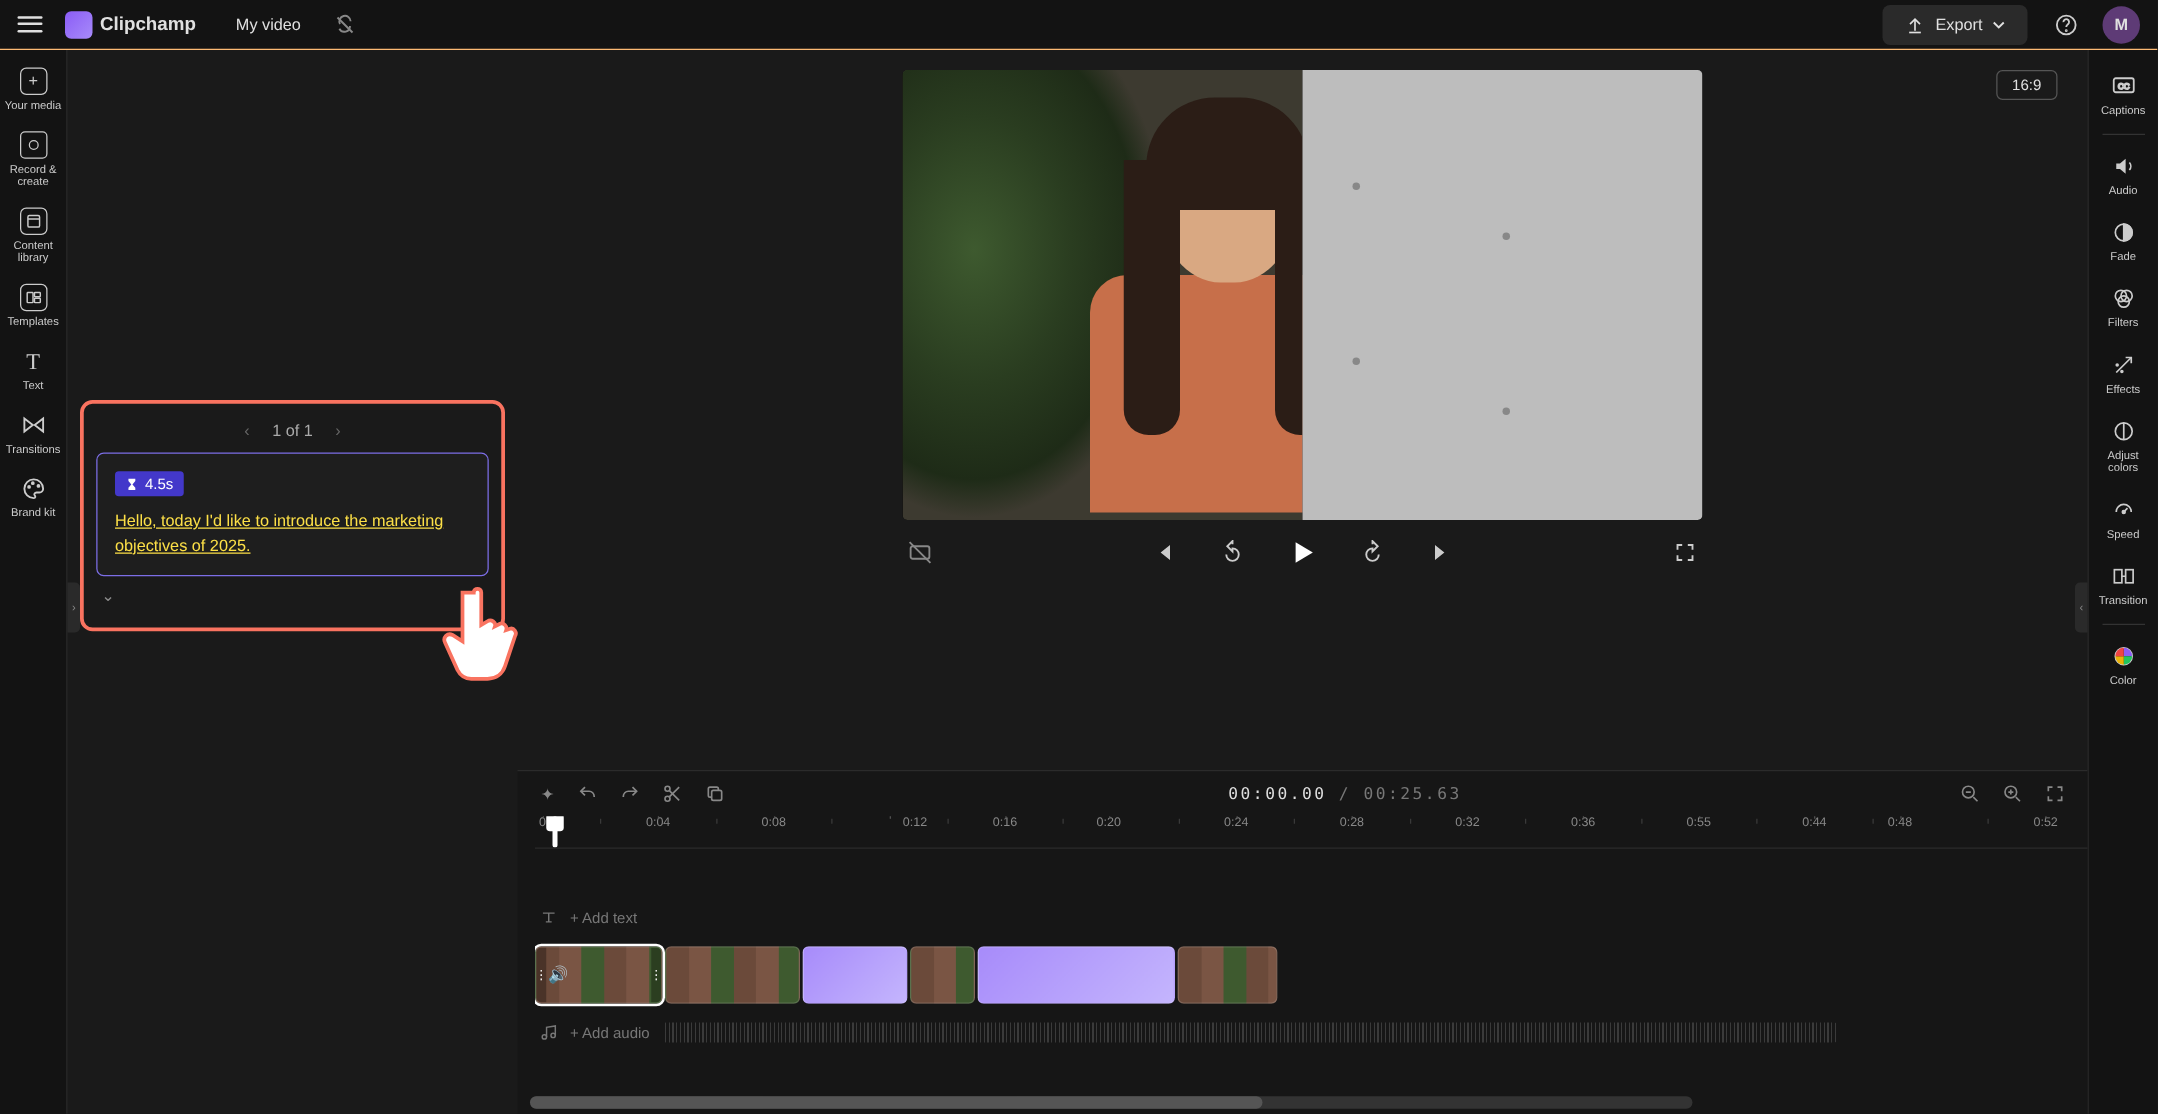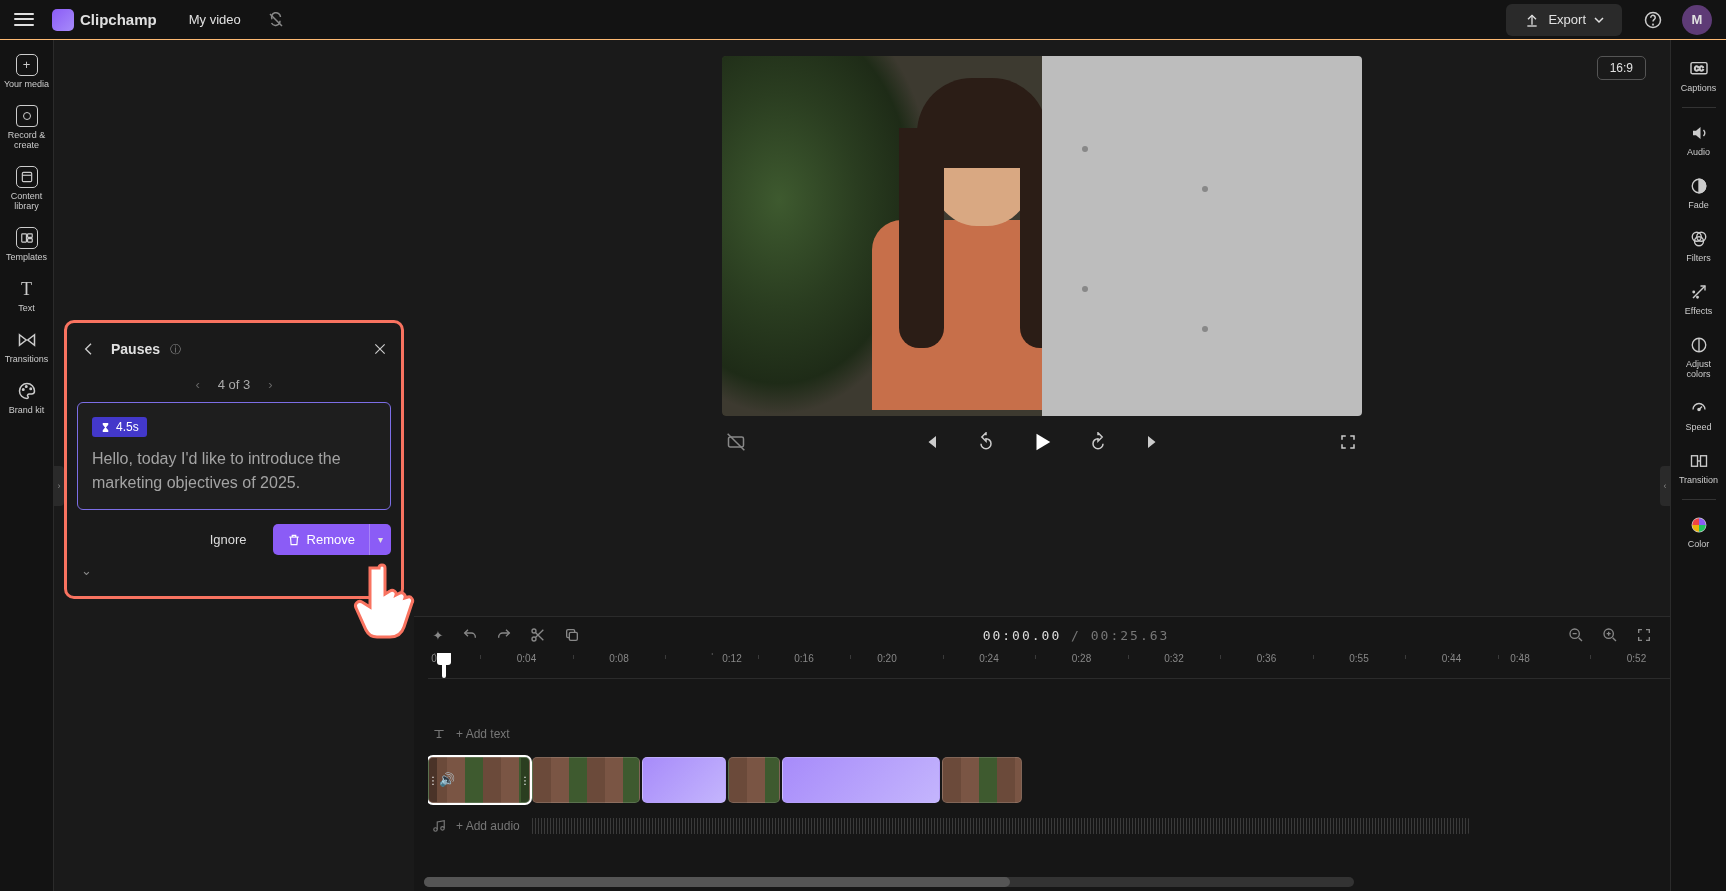--- a/index.html
+++ b/index.html
@@ -36,21 +36,21 @@
     .pauses-panel{border:3px solid #f97360;border-radius:10px;padding:14px 10px;position:relative;background:#1a1a1a;margin-top:270px;}
     .panel-header{display:flex;align-items:center;gap:10px;margin-bottom:16px;}
     .back-arrow{cursor:pointer;font-size:16px;color:#ccc;padding:4px;}
     .panel-title{font-weight:600;font-size:14px;}
     .info-icon{font-size:11px;color:#888;}
     .close-panel{margin-left:auto;cursor:pointer;font-size:16px;color:#ccc;padding:4px;}
     .pager{display:flex;align-items:center;justify-content:center;gap:18px;margin-bottom:10px;color:#aaa;}
     .pager-arrow{cursor:pointer;color:#666;font-size:13px;}
     .pause-card{border:1px solid #7c6ee6;border-radius:6px;padding:14px;background:#1e1e1e;}
     .pause-badge{display:inline-flex;align-items:center;gap:5px;background:#4338ca;color:#fff;padding:3px 8px;border-radius:3px;font-size:12px;margin-bottom:10px;}
-    .pause-text{font-size:16px;color:#a3a3a3;line-height:1.5;}
+    .pause-text{font-size:13px;color:#fde047;line-height:1.5;text-decoration:underline;}
     .panel-actions{display:flex;gap:8px;justify-content:flex-end;margin-top:14px;}
     .btn-ignore{padding:8px 18px;border-radius:5px;cursor:pointer;color:#ddd;background:transparent;}
     .btn-remove{display:flex;align-items:center;gap:6px;padding:8px 14px;border-radius:5px 0 0 5px;background:#8b5cf6;color:#fff;cursor:pointer;font-weight:500;}
     .btn-remove-dd{width:22px;background:#8b5cf6;border-left:1px solid rgba(255,255,255,0.25);border-radius:0 5px 5px 0;display:flex;align-items:center;justify-content:center;cursor:pointer;font-size:10px;}
     .panel-collapse{margin-top:4px;text-align:left;color:#888;cursor:pointer;padding:4px;}
     .hand-pointer{position:absolute;right:-20px;bottom:-52px;pointer-events:none;z-index:50;}
 
     
     .center{flex:1;display:flex;flex-direction:column;}
     .preview-area{flex:1;display:flex;flex-direction:column;align-items:center;padding:16px 0 4px 0;position:relative;}
@@ -203,61 +203,33 @@
             <circle cx="17" cy="9" r="1" fill="#ccc"></circle>
           </svg>
         </div>
         <span>Brand kit</span>
       </div>
   </div>
   <div class="left-expand">›</div>
 
   <div class="panel-area">
     <div class="pauses-panel">
-      <div class="panel-header">
-        <span class="back-arrow">
-          <svg width="16" height="16" viewBox="0 0 24 24" stroke="#ccc" fill="none" stroke-width="2">
-              <path d="M15 4l-8 8 8 8"></path>
-            </svg>
-        </span>
-        <span class="panel-title">Pauses</span>
-        <span class="info-icon">ⓘ</span>
-        <span class="close-panel">
-          <svg width="14" height="14" viewBox="0 0 24 24" stroke="#ccc" stroke-width="2">
-              <path d="M4 4l16 16M20 4L4 20"></path>
-            </svg>
-        </span>
-      </div>
       <div class="pager">
         <span class="pager-arrow">‹</span>
-        <span>4 of 3</span>
+        <span>1 of 1</span>
         <span class="pager-arrow">›</span>
       </div>
       <div class="pause-card">
         <div class="pause-badge">
           <svg width="11" height="11" viewBox="0 0 24 24" fill="#fff">
               <path d="M6 2h12v4l-5 6 5 6v4H6v-4l5-6-5-6z"></path>
             </svg>
           <span>4.5s</span>
         </div>
         <div class="pause-text">Hello, today I'd like to introduce the marketing objectives of 2025.</div>
-      </div>
-      <div class="panel-actions">
-        <div class="btn-ignore"><span>Ignore</span></div>
-        <div style="display:flex">
-          <div class="btn-remove">
-            <svg width="14" height="14" viewBox="0 0 24 24" stroke="#fff" fill="none" stroke-width="2">
-                <path d="M4 7h16"></path>
-                <path d="M9 7V4h6v3"></path>
-                <path d="M6 7l1 13h10l1-13"></path>
-              </svg>
-            <span>Remove</span>
-          </div>
-          <div class="btn-remove-dd">▾</div>
-        </div>
       </div>
       <div class="panel-collapse">⌄</div>
 
       <svg class="hand-pointer" width="72" height="88" viewBox="0 0 72 88">
         <path d="M30 8c0-4 6-4 6 0v26l5-3c3-2 7 1 6 4l4-2c3-1 6 2 5 5l3-1c3-1 6 3 4 6l-8 24c-2 6-7 10-14 10H28c-5 0-9-3-11-7L7 48c-2-4 2-8 6-6l8 5V8z" fill="#fff" stroke="#f97360" stroke-width="3"></path>
       </svg>
     </div>
   </div>
 
   <div class="center">

